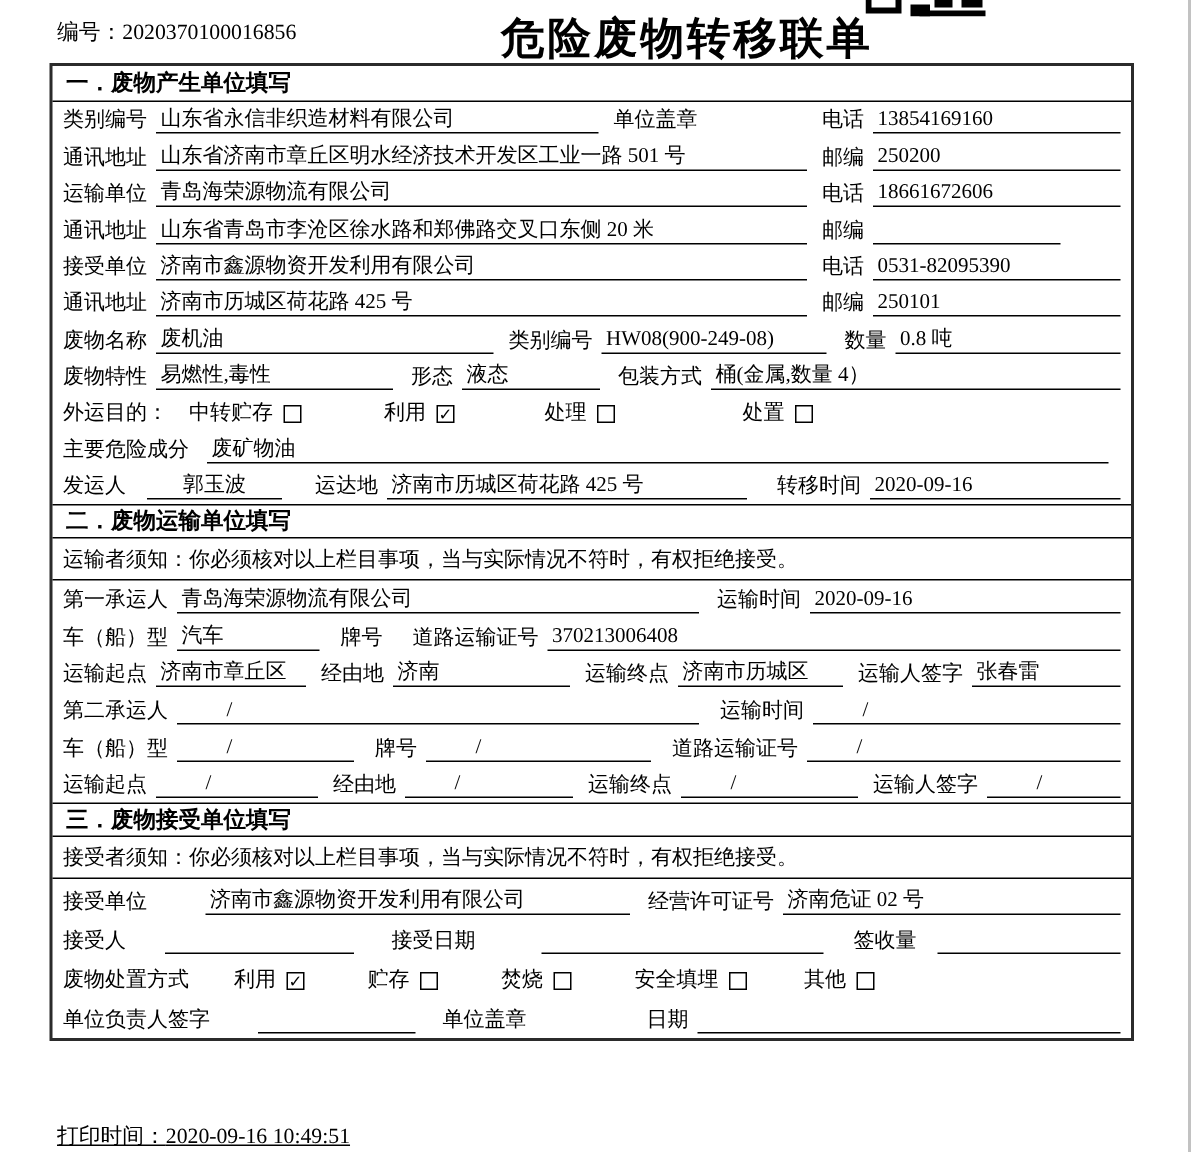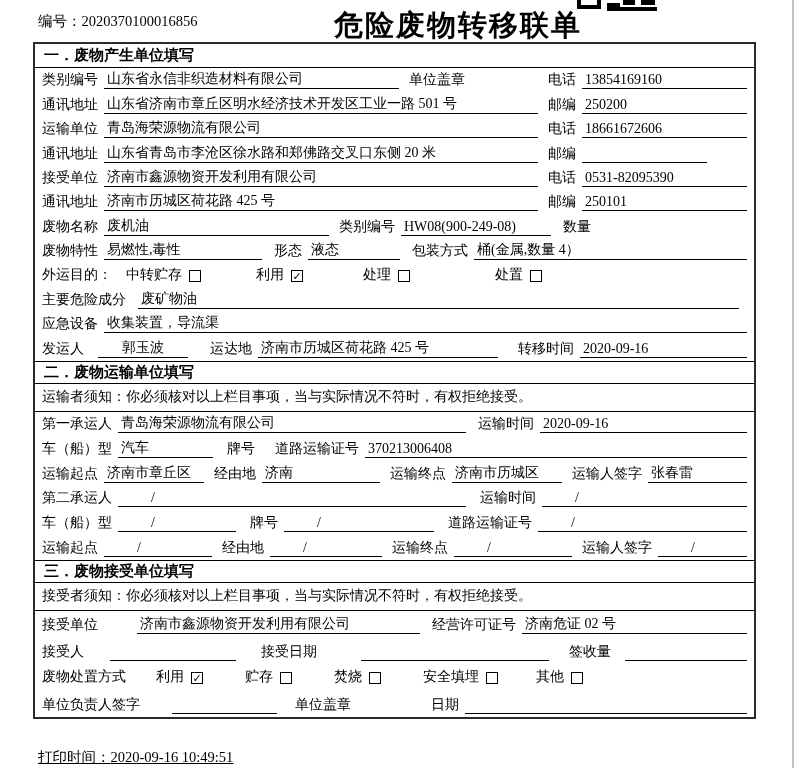--- a/index.html
+++ b/index.html
@@ -137,20 +137,21 @@
         <span class="fld grow">250101</span>
       </div>
     </div>
 
     <div class="row">
       <span class="lbl">废物名称</span>
       <span class="fld" style="width:225px">废机油</span>
       <span class="lbl" style="margin-left:10px">类别编号</span>
       <span class="fld" style="width:150px">HW08(900-249-08)</span>
       <span class="lbl" style="margin-left:12px">数量</span>
+      <span class="fld grow">0.8 吨</span>
     </div>
 
     <div class="row">
       <span class="lbl">废物特性</span>
       <span class="fld" style="width:158px">易燃性,毒性</span>
       <span class="lbl" style="margin-left:12px">形态</span>
       <span class="fld" style="width:92px">液态</span>
       <span class="lbl" style="margin-left:12px">包装方式</span>
       <span class="fld grow">桶(金属,数量 4）</span>
     </div>
@@ -166,24 +167,20 @@
       <span class="opt" style="margin-left:85px">处置</span>
       <span class="cb"><span></span></span>
     </div>
 
     <div class="row">
       <span class="lbl">主要危险成分</span>
       <span class="fld grow" style="margin-left:6px;margin-right:8px">废矿物油</span>
     </div>
 
 
-    <div class="row">
-      <span class="lbl">应急设备</span>
-      <span class="fld grow">收集装置，导流渠</span>
-    </div>
 
     <div class="row">
       <span class="lbl">发运人</span>
       <span class="fld" style="width:90px;margin-left:8px;text-align:center">郭玉波</span>
       <span class="lbl" style="margin-left:22px">运达地</span>
       <span class="fld" style="width:240px">济南市历城区荷花路 425 号</span>
       <span class="lbl" style="margin-left:20px">转移时间</span>
       <span class="fld grow">2020-09-16</span>
     </div>
   </div>

